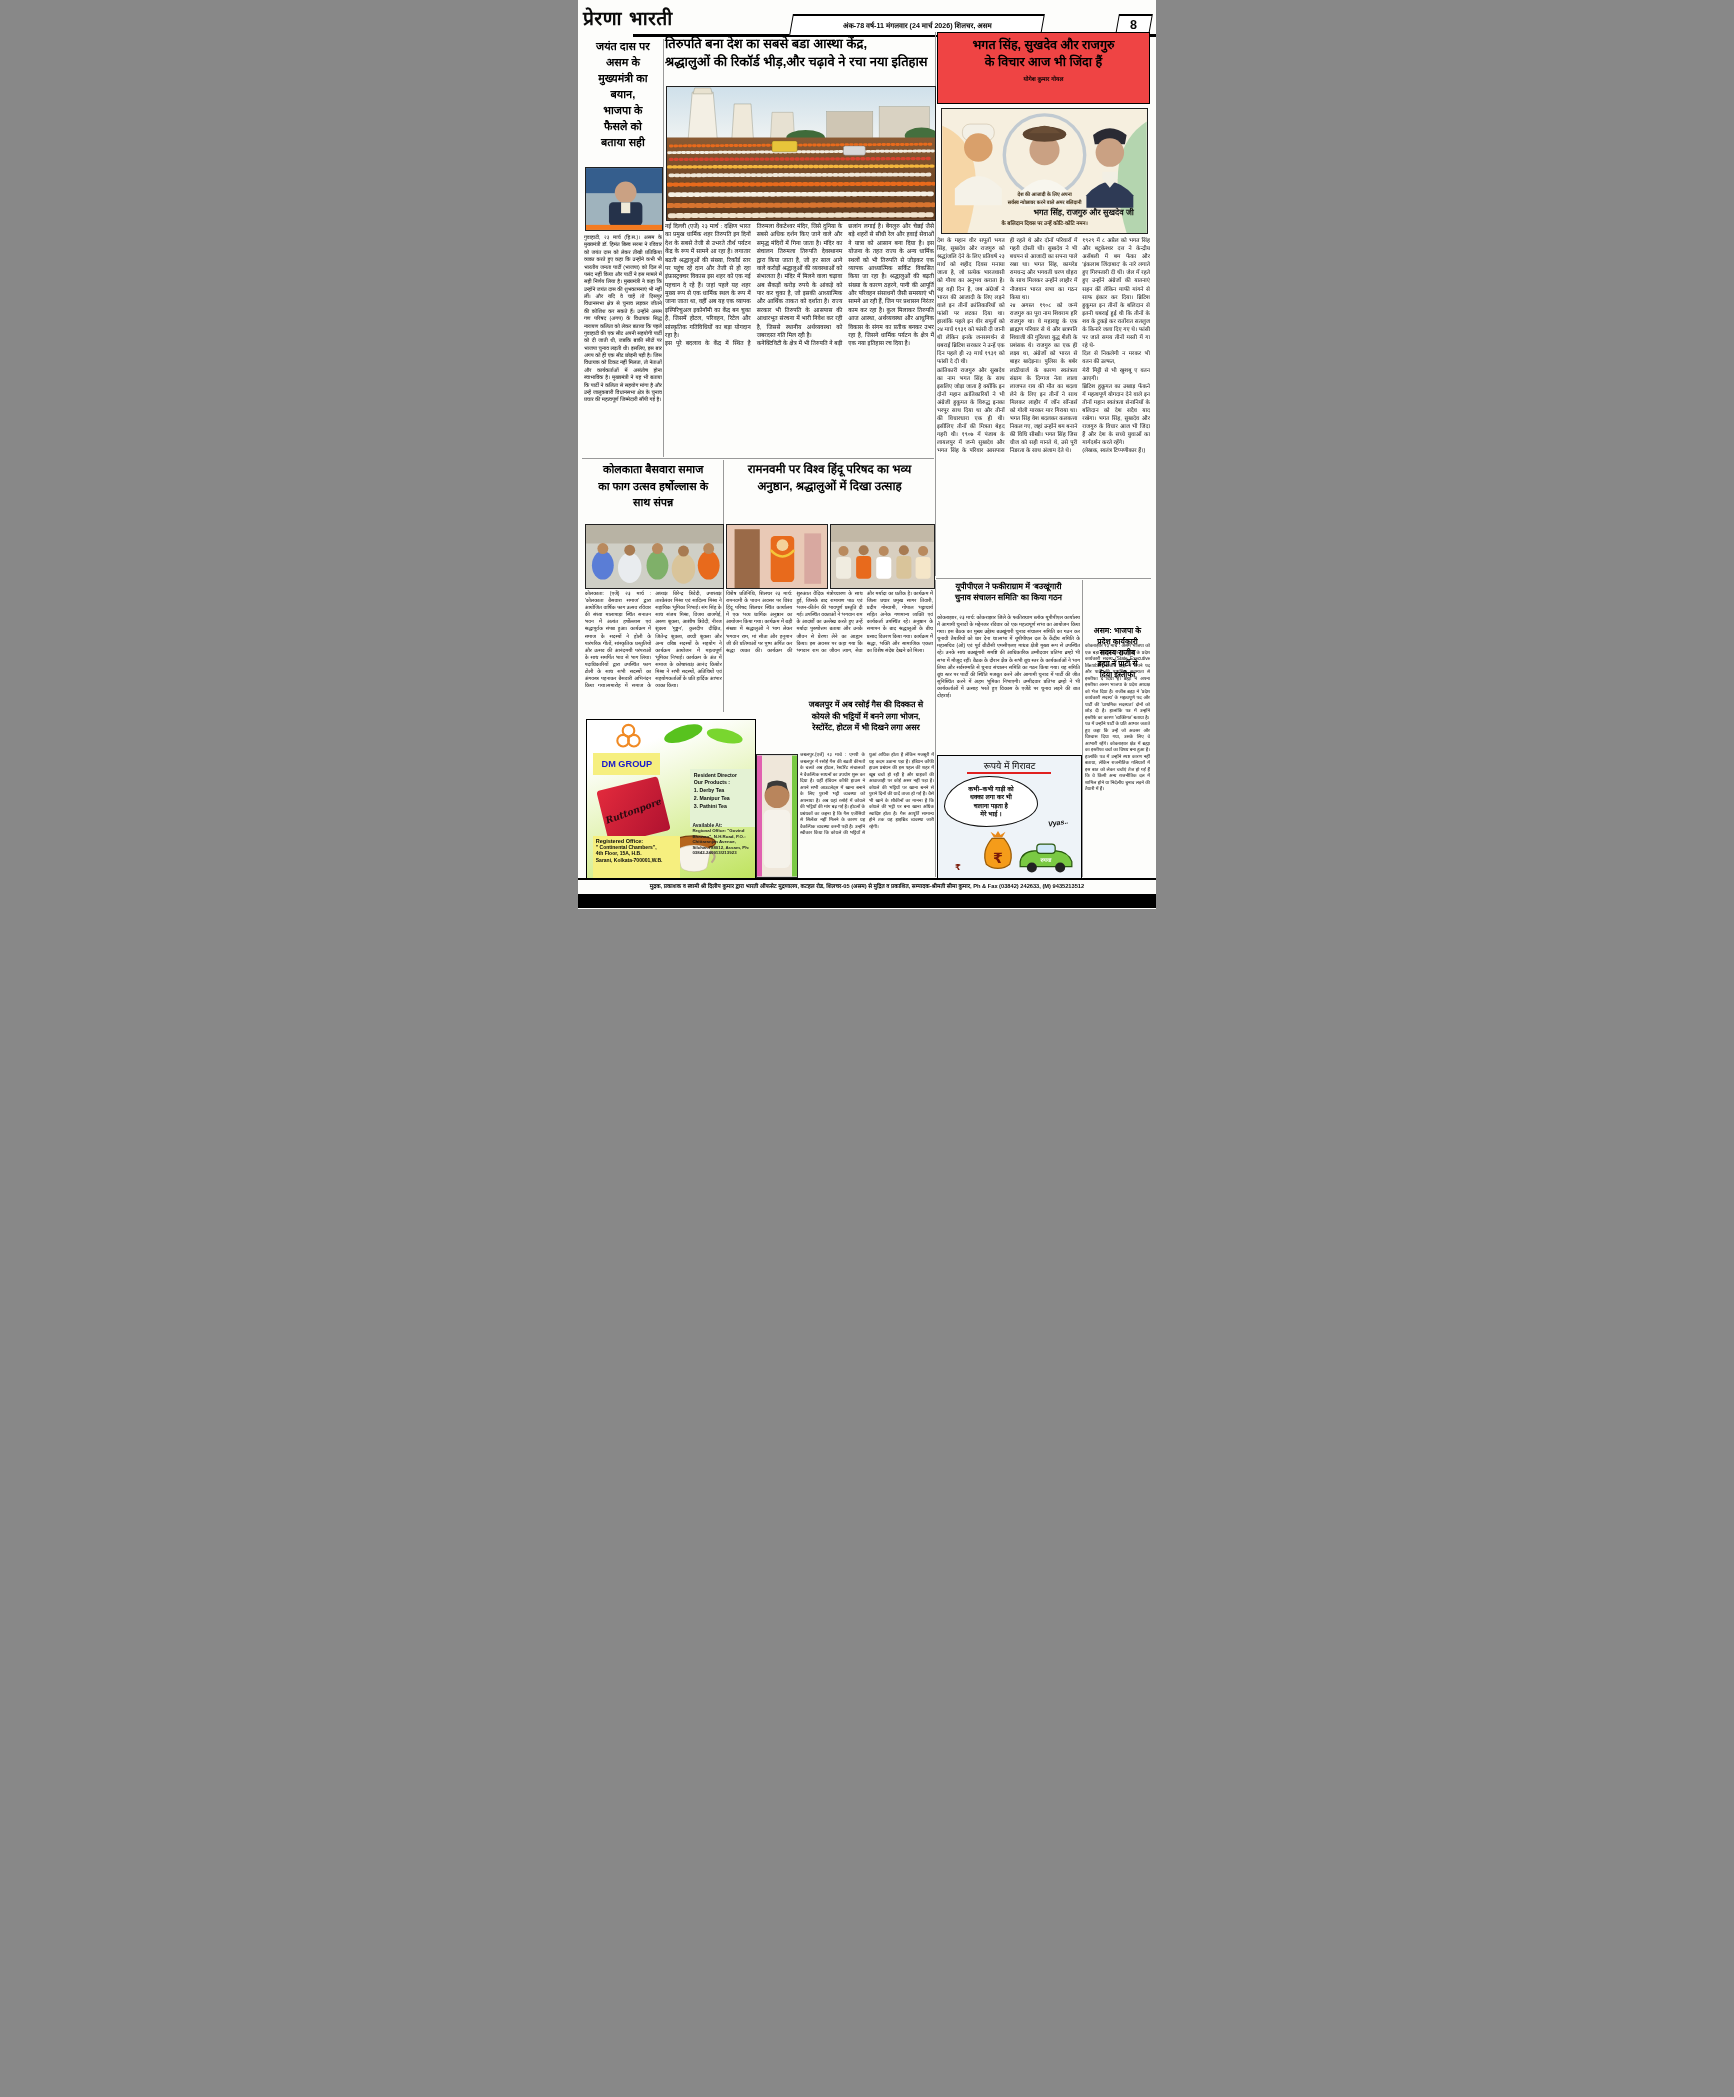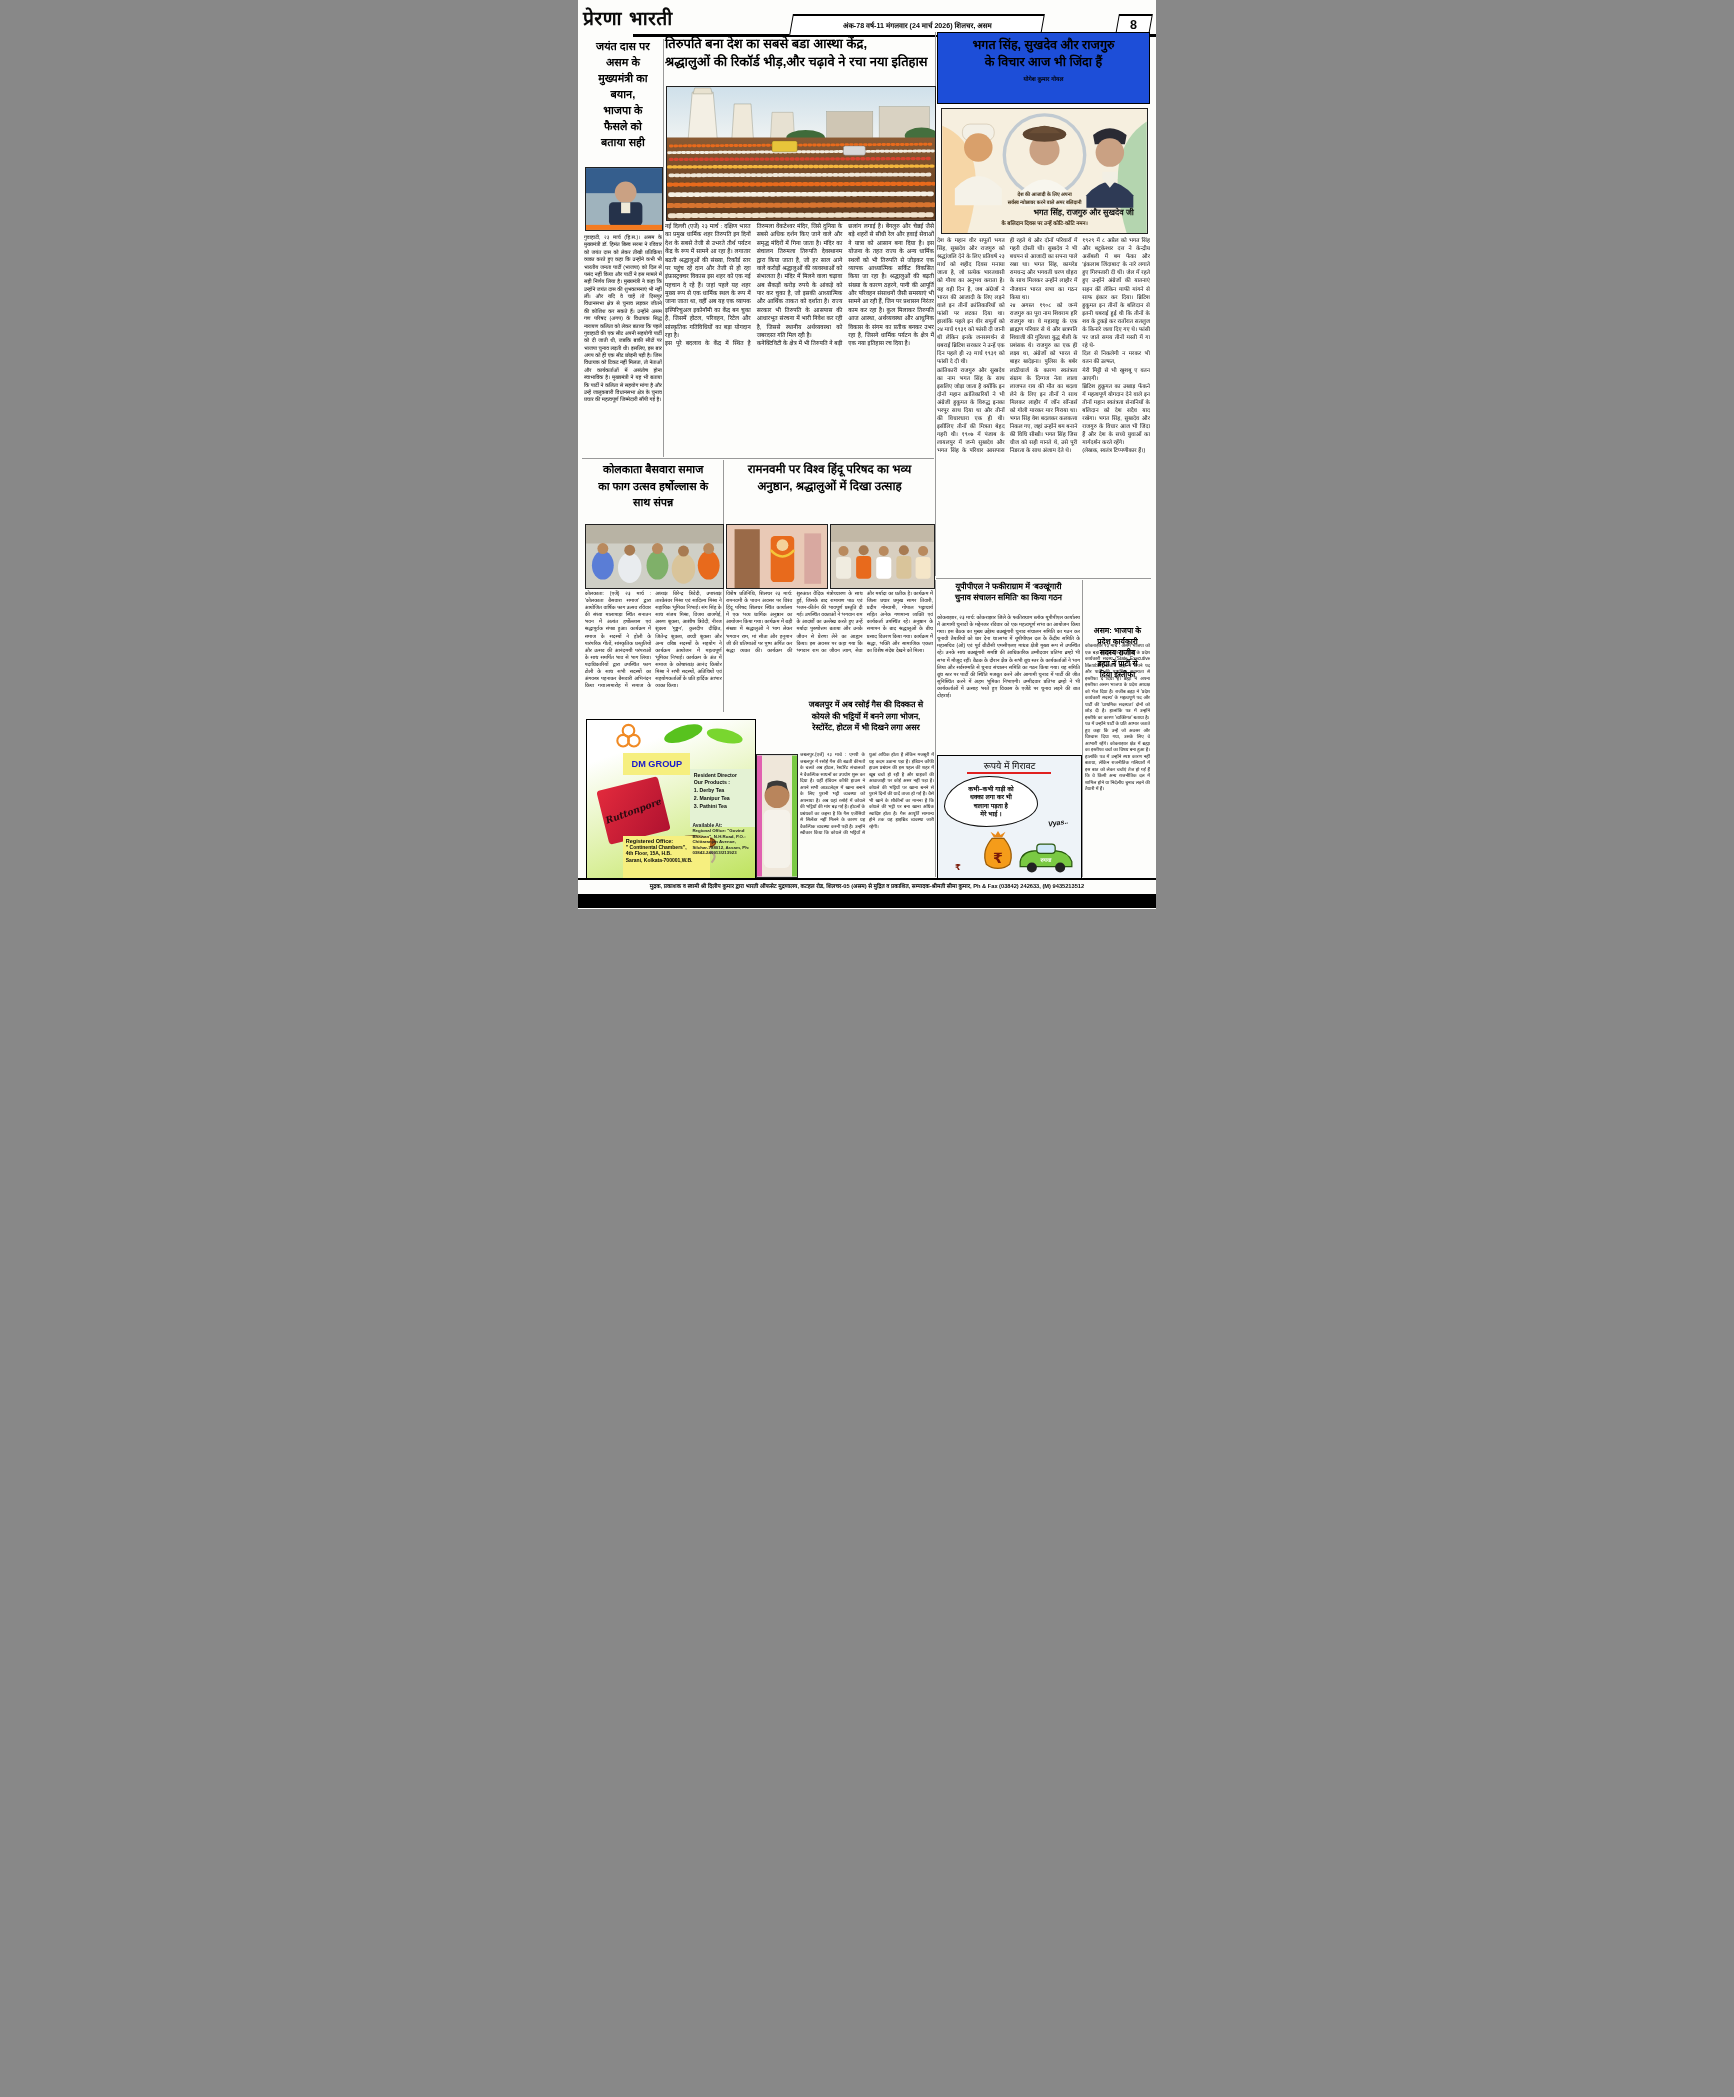--- a/index.html
+++ b/index.html
@@ -12,21 +12,21 @@
   .rule{background:#000;}
   .vrule{background:#9a9a9a;width:0.8px;}
   .skewbox{border:1.3px solid #000;background:#fff;transform:skewX(-10deg);
            display:flex;align-items:center;justify-content:center;font-weight:800;}
   .photo{border:0.4px solid #222;overflow:hidden;background:#ccc;}
   svg{display:block;}
   .poster-text{white-space:pre-line;text-align:center;font-weight:700;}
   .cartoon-bubble{border:0.8px solid #111;background:#fff;border-radius:48% 52% 55% 45%/60% 55% 45% 40%;
                   display:flex;align-items:center;justify-content:center;text-align:center;
                   font-weight:800;white-space:pre-line;}
-  .yellowbox{background:#f6ef7f;margin-left:30px;}
+  .yellowbox{background:#f6ef7f;}
   .small-b{font-weight:700;}
 </style>
 </head>
 <body>
 
 <div id="page">
 
   <div class="abs" style="left:0;top:0;width:640px;height:38px;">
     <div class="abs" style="left:5px;top:4.2px;font-size:19.3px;font-weight:800;font-family:'DejaVu Serif','Liberation Serif',serif;letter-spacing:0.4px;">प्रेरणा भारती</div>
     <div class="abs rule" style="left:55px;top:34px;width:524px;height:2.5px;"></div>
@@ -106,21 +106,21 @@
         <rect x="250" y="128" width="60" height="26" rx="4" fill="#e8c53a" stroke="#7a6a1a"></rect>
         <rect x="420" y="140" width="52" height="22" rx="4" fill="#d8d8d8" stroke="#777"></rect>
       </svg>
     </div>
     <div class="body-text abs" style="left:0;top:187px;width:269px;height:235px;font-size:5.9px;column-count:3;column-gap:5.9px;">नई दिल्ली (एजें) २३ मार्च : दक्षिण भारत का प्रमुख धार्मिक शहर तिरुपति इन दिनों देश के सबसे तेजी से उभरते तीर्थ पर्यटन केंद्र के रूप में सामने आ रहा है। लगातार बढती श्रद्धालुओं की संख्या, रिकॉर्ड स्तर पर पहुंच रहे दान और तेजी से हो रहा इंफ्रास्ट्रक्चर विकास इस शहर को एक नई पहचान दे रहे हैं। जहां पहले यह शहर मुख्य रूप से एक धार्मिक स्थल के रूप में जाना जाता था, वहीं अब यह एक व्यापक इस्पिरिचुअल इकोनॉमी का केंद्र बन चुका है, जिसमें होटल, परिवहन, रिटेल और सांस्कृतिक गतिविधियों का बड़ा योगदान रहा है।
 इस पूरे बदलाव के केंद्र में स्थित है तिरुमला वेंकटेश्वर मंदिर, जिसे दुनिया के सबसे अधिक दर्शन किए जाने वाले और समृद्ध मंदिरों में गिना जाता है। मंदिर का संचालन तिरुमला तिरुपति देवस्थानम द्वारा किया जाता है, जो हर साल आने वाले करोड़ों श्रद्धालुओं की व्यवस्थाओं को संभालता है। मंदिर में मिलने वाला चढ़ावा अब सैकड़ों करोड़ रुपये के आंकड़े को पार कर चुका है, जो इसकी आध्यात्मिक और आर्थिक ताकत को दर्शाता है। राज्य सरकार भी तिरुपति के आसपास की आधारभूत संरचना में भारी निवेश कर रही है, जिससे स्थानीय अर्थव्यवस्था को जबरदस्त गति मिल रही है।
 कनेक्टिविटी के क्षेत्र में भी तिरुपति ने बड़ी छलांग लगाई है। बेंगलुरु और चेन्नई जैसे बड़े शहरों से सीधी रेल और हवाई सेवाओं ने यात्रा को आसान बना दिया है। इस योजना के तहत राज्य के अन्य धार्मिक स्थलों को भी तिरुपति से जोड़कर एक व्यापक आध्यात्मिक सर्किट विकसित किया जा रहा है। श्रद्धालुओं की बढ़ती संख्या के कारण ठहरने, पानी की आपूर्ति और परिवहन संसाधनों जैसी समस्याएं भी सामने आ रही हैं, जिन पर प्रशासन निरंतर काम कर रहा है। कुल मिलाकर तिरुपति आज आस्था, अर्थव्यवस्था और आधुनिक विकास के संगम का प्रतीक बनकर उभर रहा है, जिसने धार्मिक पर्यटन के क्षेत्र में एक नया इतिहास रच दिया है।</div>
   </div>
 
   <div class="abs" style="left:359px;top:32px;width:213px;height:544px;">
-    <div style="position:absolute;left:0;top:0;width:211px;height:70px;background:#1d4ed8;border:1.3px solid #000;">
+    <div style="position:absolute;left:0;top:0;width:211px;height:70px;background:#ef4444;border:1.3px solid #000;">
       <div class="hl" style="font-size:12.6px;line-height:1.35;margin-top:4.2px;">भगत सिंह, सुखदेव और राजगुरु
 के विचार आज भी जिंदा हैं</div>
       <div class="hl" style="font-size:5.9px;margin-top:3.4px;">योगेश कुमार गोयल</div>
     </div>
     <div class="photo abs" style="left:4.2px;top:76px;width:205px;height:124px;background:#f3e9d8;">
       <svg width="205" height="124" viewBox="0 0 488 296">
         <rect width="488" height="296" fill="#f6efdf"></rect>
         <path d="M0,40 Q120,90 60,296 L0,296 Z" fill="#f6a93b" opacity="0.35"></path>
         <path d="M488,30 Q380,100 440,296 L488,296 Z" fill="#3aa557" opacity="0.35"></path>
         <circle cx="244" cy="110" r="96" fill="none" stroke="#9fb0c8" stroke-width="8" opacity="0.6"></circle>

